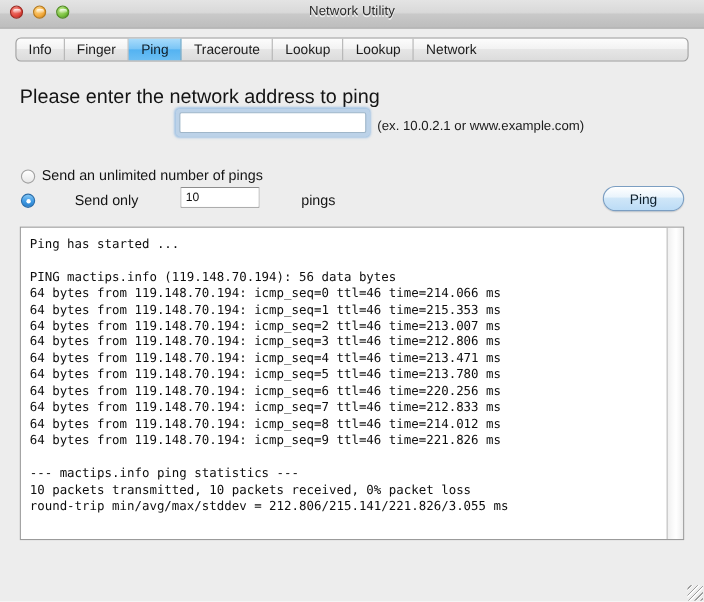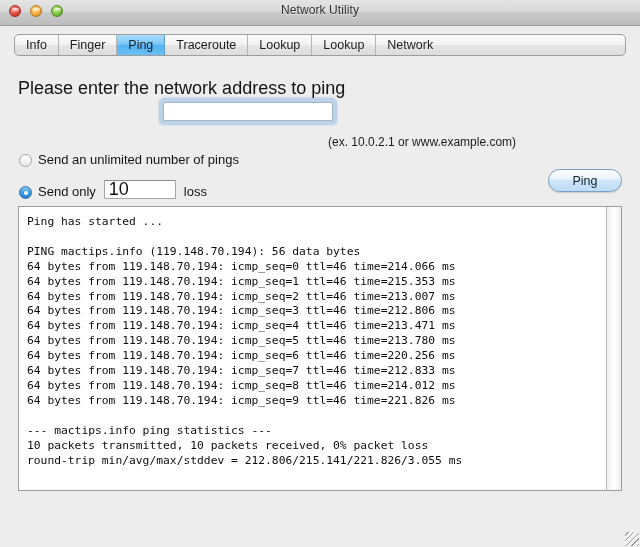--- a/index.html
+++ b/index.html
@@ -134,40 +134,39 @@
     background: #ffffff;
     font-family: "Liberation Sans", sans-serif;
     font-size: 12px;
     color: #111;
     padding: 0 4px;
     outline: none;
   }
 
   #address-hint {
     position: absolute;
-    left: 328px;
+    left: 343px;
     top: 107px;
     font-size: 12px;
     color: #1b1b1b;
     user-select: none;
-    margin-top: 28px;
   }
 
   
   .radio-row {
     position: absolute;
     left: 19px;
     display: flex;
     align-items: flex-end;
     font-size: 13px;
     color: #141414;
     user-select: none;
   }
   #radio-unlimited-row { top: 152px; }
-  #radio-only-row      { top: 180px; }
+  #radio-only-row      { top: 170px; gap: 30px; }
 
   .radio {
     width: 13px;
     height: 13px;
     border-radius: 50%;
     box-sizing: border-box;
     margin-right: 6px;
     flex: 0 0 auto;
     position: relative;
   }
@@ -191,21 +190,21 @@
 
   #count-input {
     width: 72px;
     height: 19px;
     box-sizing: border-box;
     margin: 0 8px;
     border: 1px solid #a6a6a6;
     border-top-color: #8c8c8c;
     background: #ffffff;
     font-family: "Liberation Sans", sans-serif;
-    font-size: 18px;
+    font-size: 11px;
     color: #111;
     padding: 0 4px;
     outline: none;
     border-radius: 1px;
   }
 
   
   #ping-button {
     position: absolute;
     left: 548px;
@@ -308,21 +307,21 @@
 
   <div class="radio-row" id="radio-unlimited-row">
     <span class="radio off"></span>
     <span>Send an unlimited number of pings</span>
   </div>
 
   <div class="radio-row" id="radio-only-row">
     <span class="radio on"></span>
     <span>Send only</span>
     <input id="count-input" type="text" value="10" style="">
-    <span>loss</span>
+    <span>pings</span>
   </div>
 
   <button id="ping-button">Ping</button>
 
   <div id="output-pane">
     <pre id="output-text">Ping has started ...
 
 PING mactips.info (119.148.70.194): 56 data bytes
 64 bytes from 119.148.70.194: icmp_seq=0 ttl=46 time=214.066 ms
 64 bytes from 119.148.70.194: icmp_seq=1 ttl=46 time=215.353 ms

